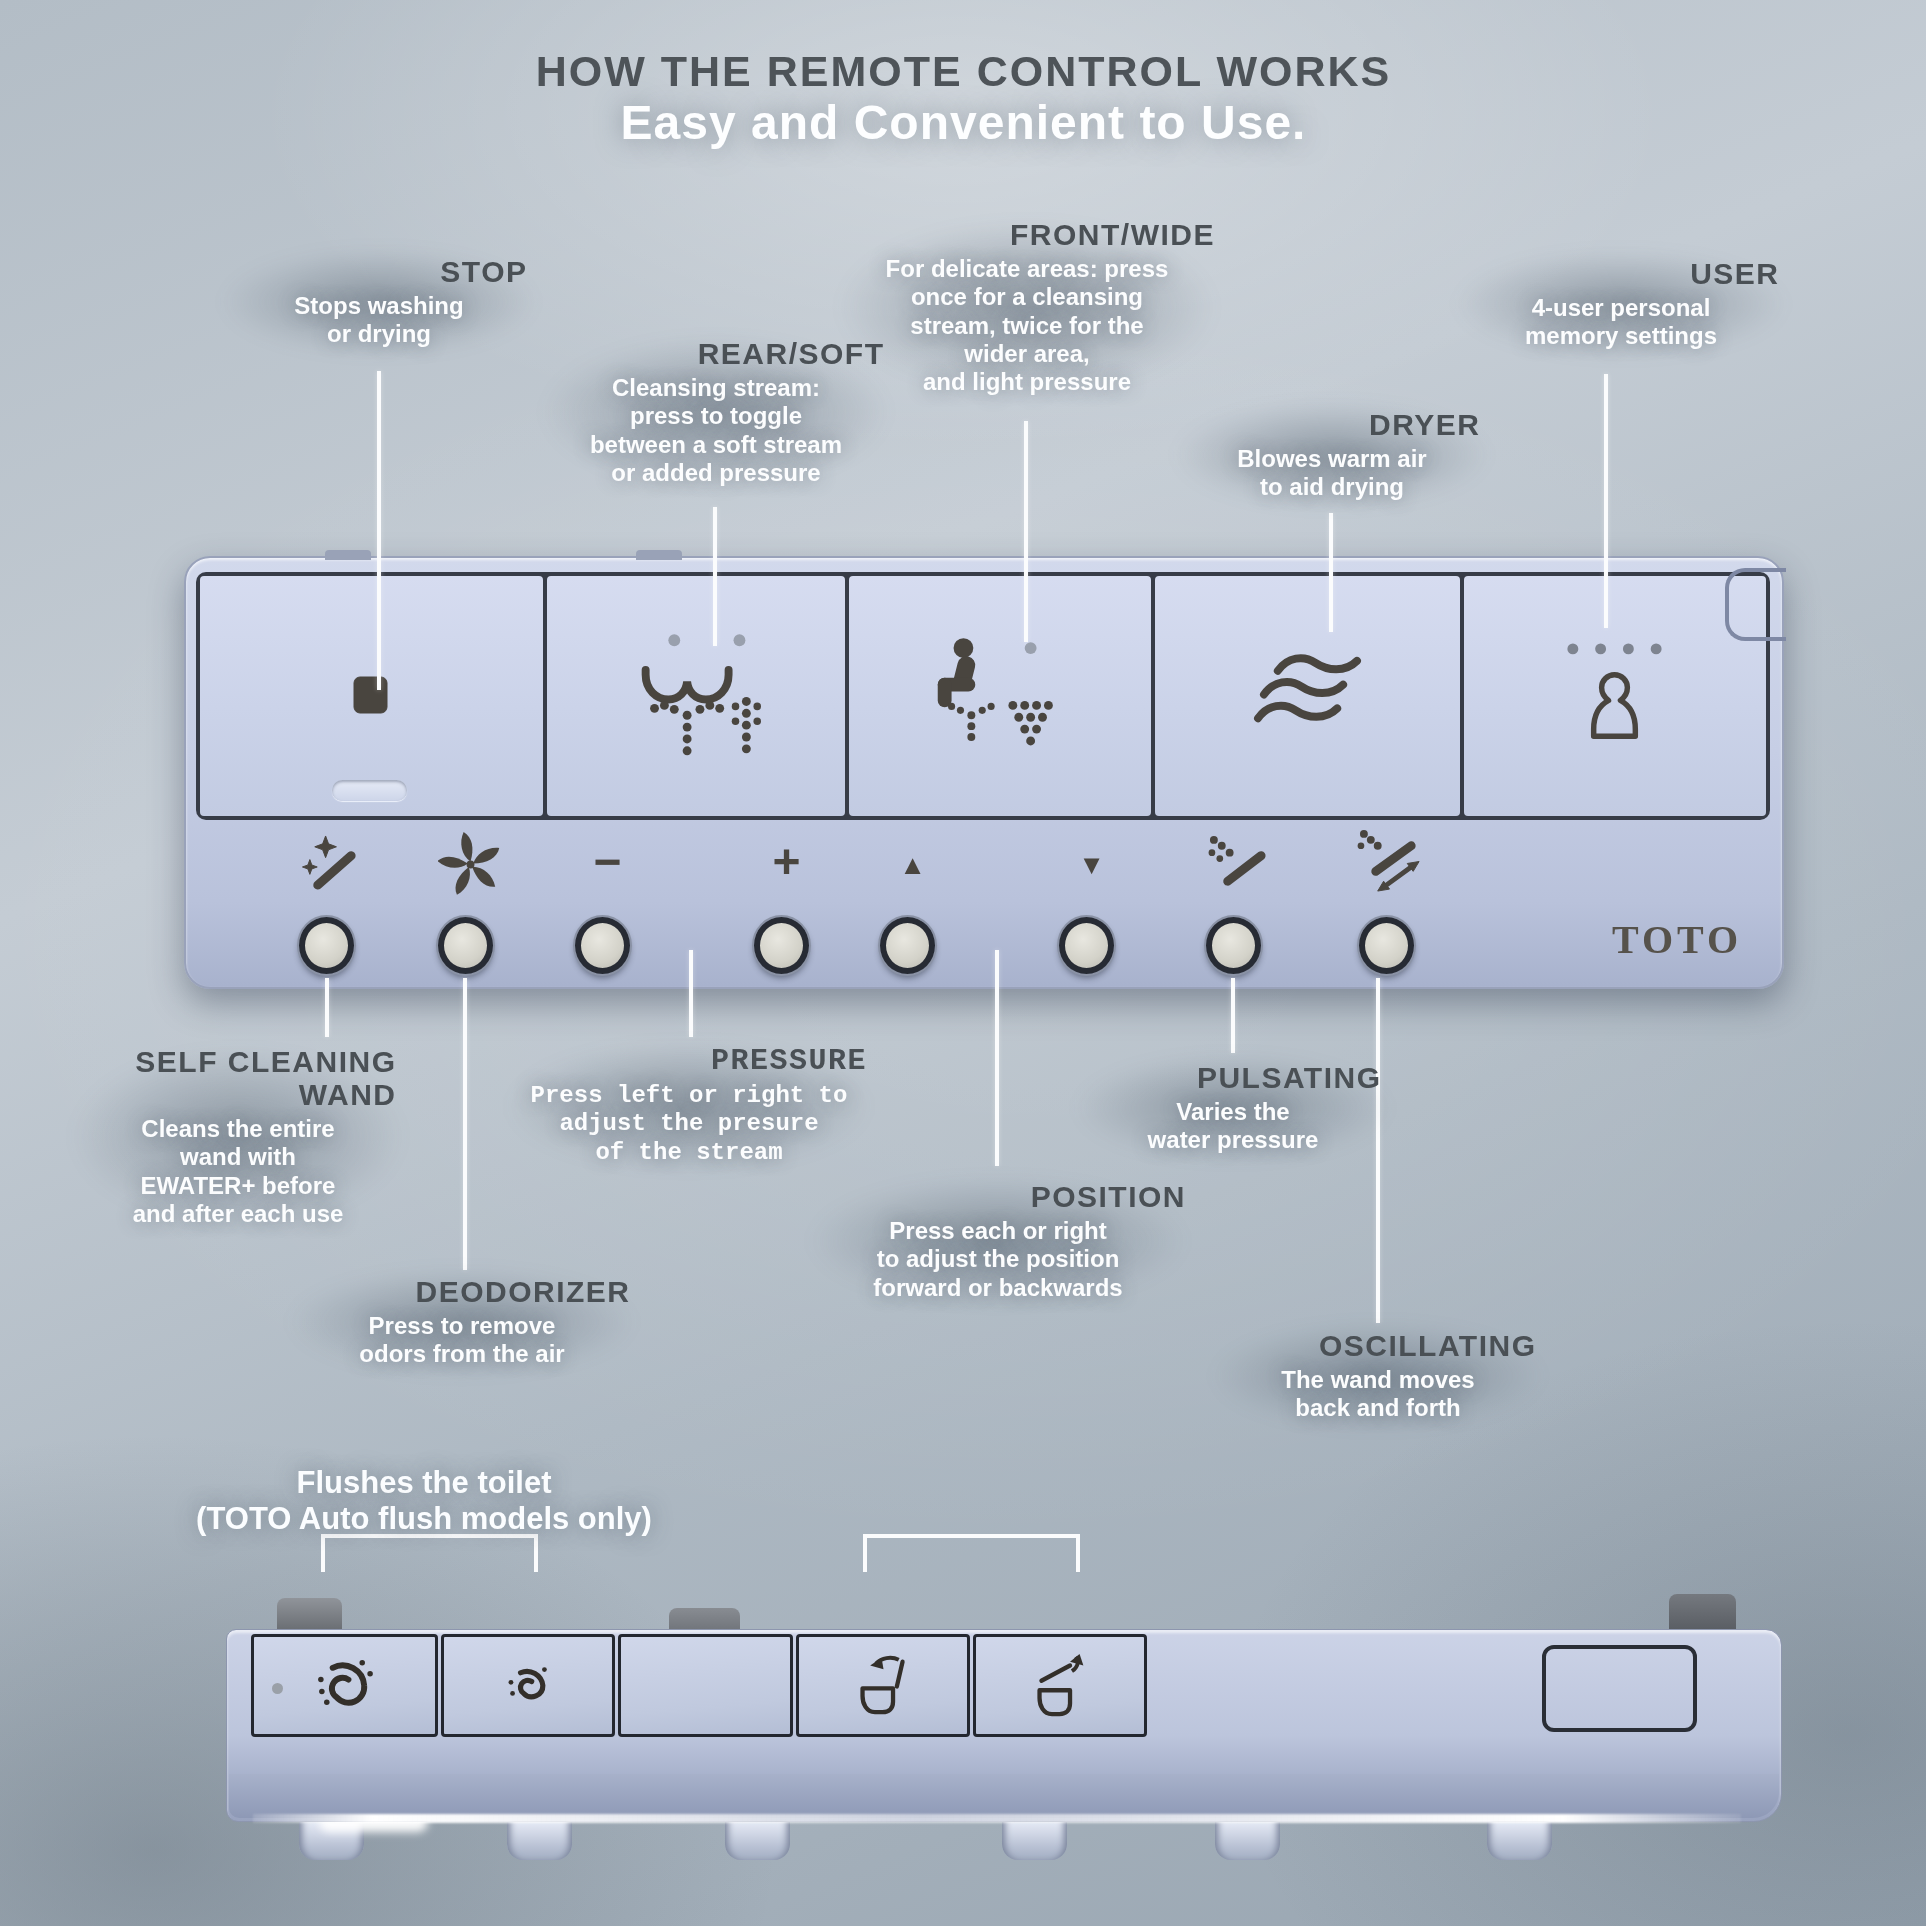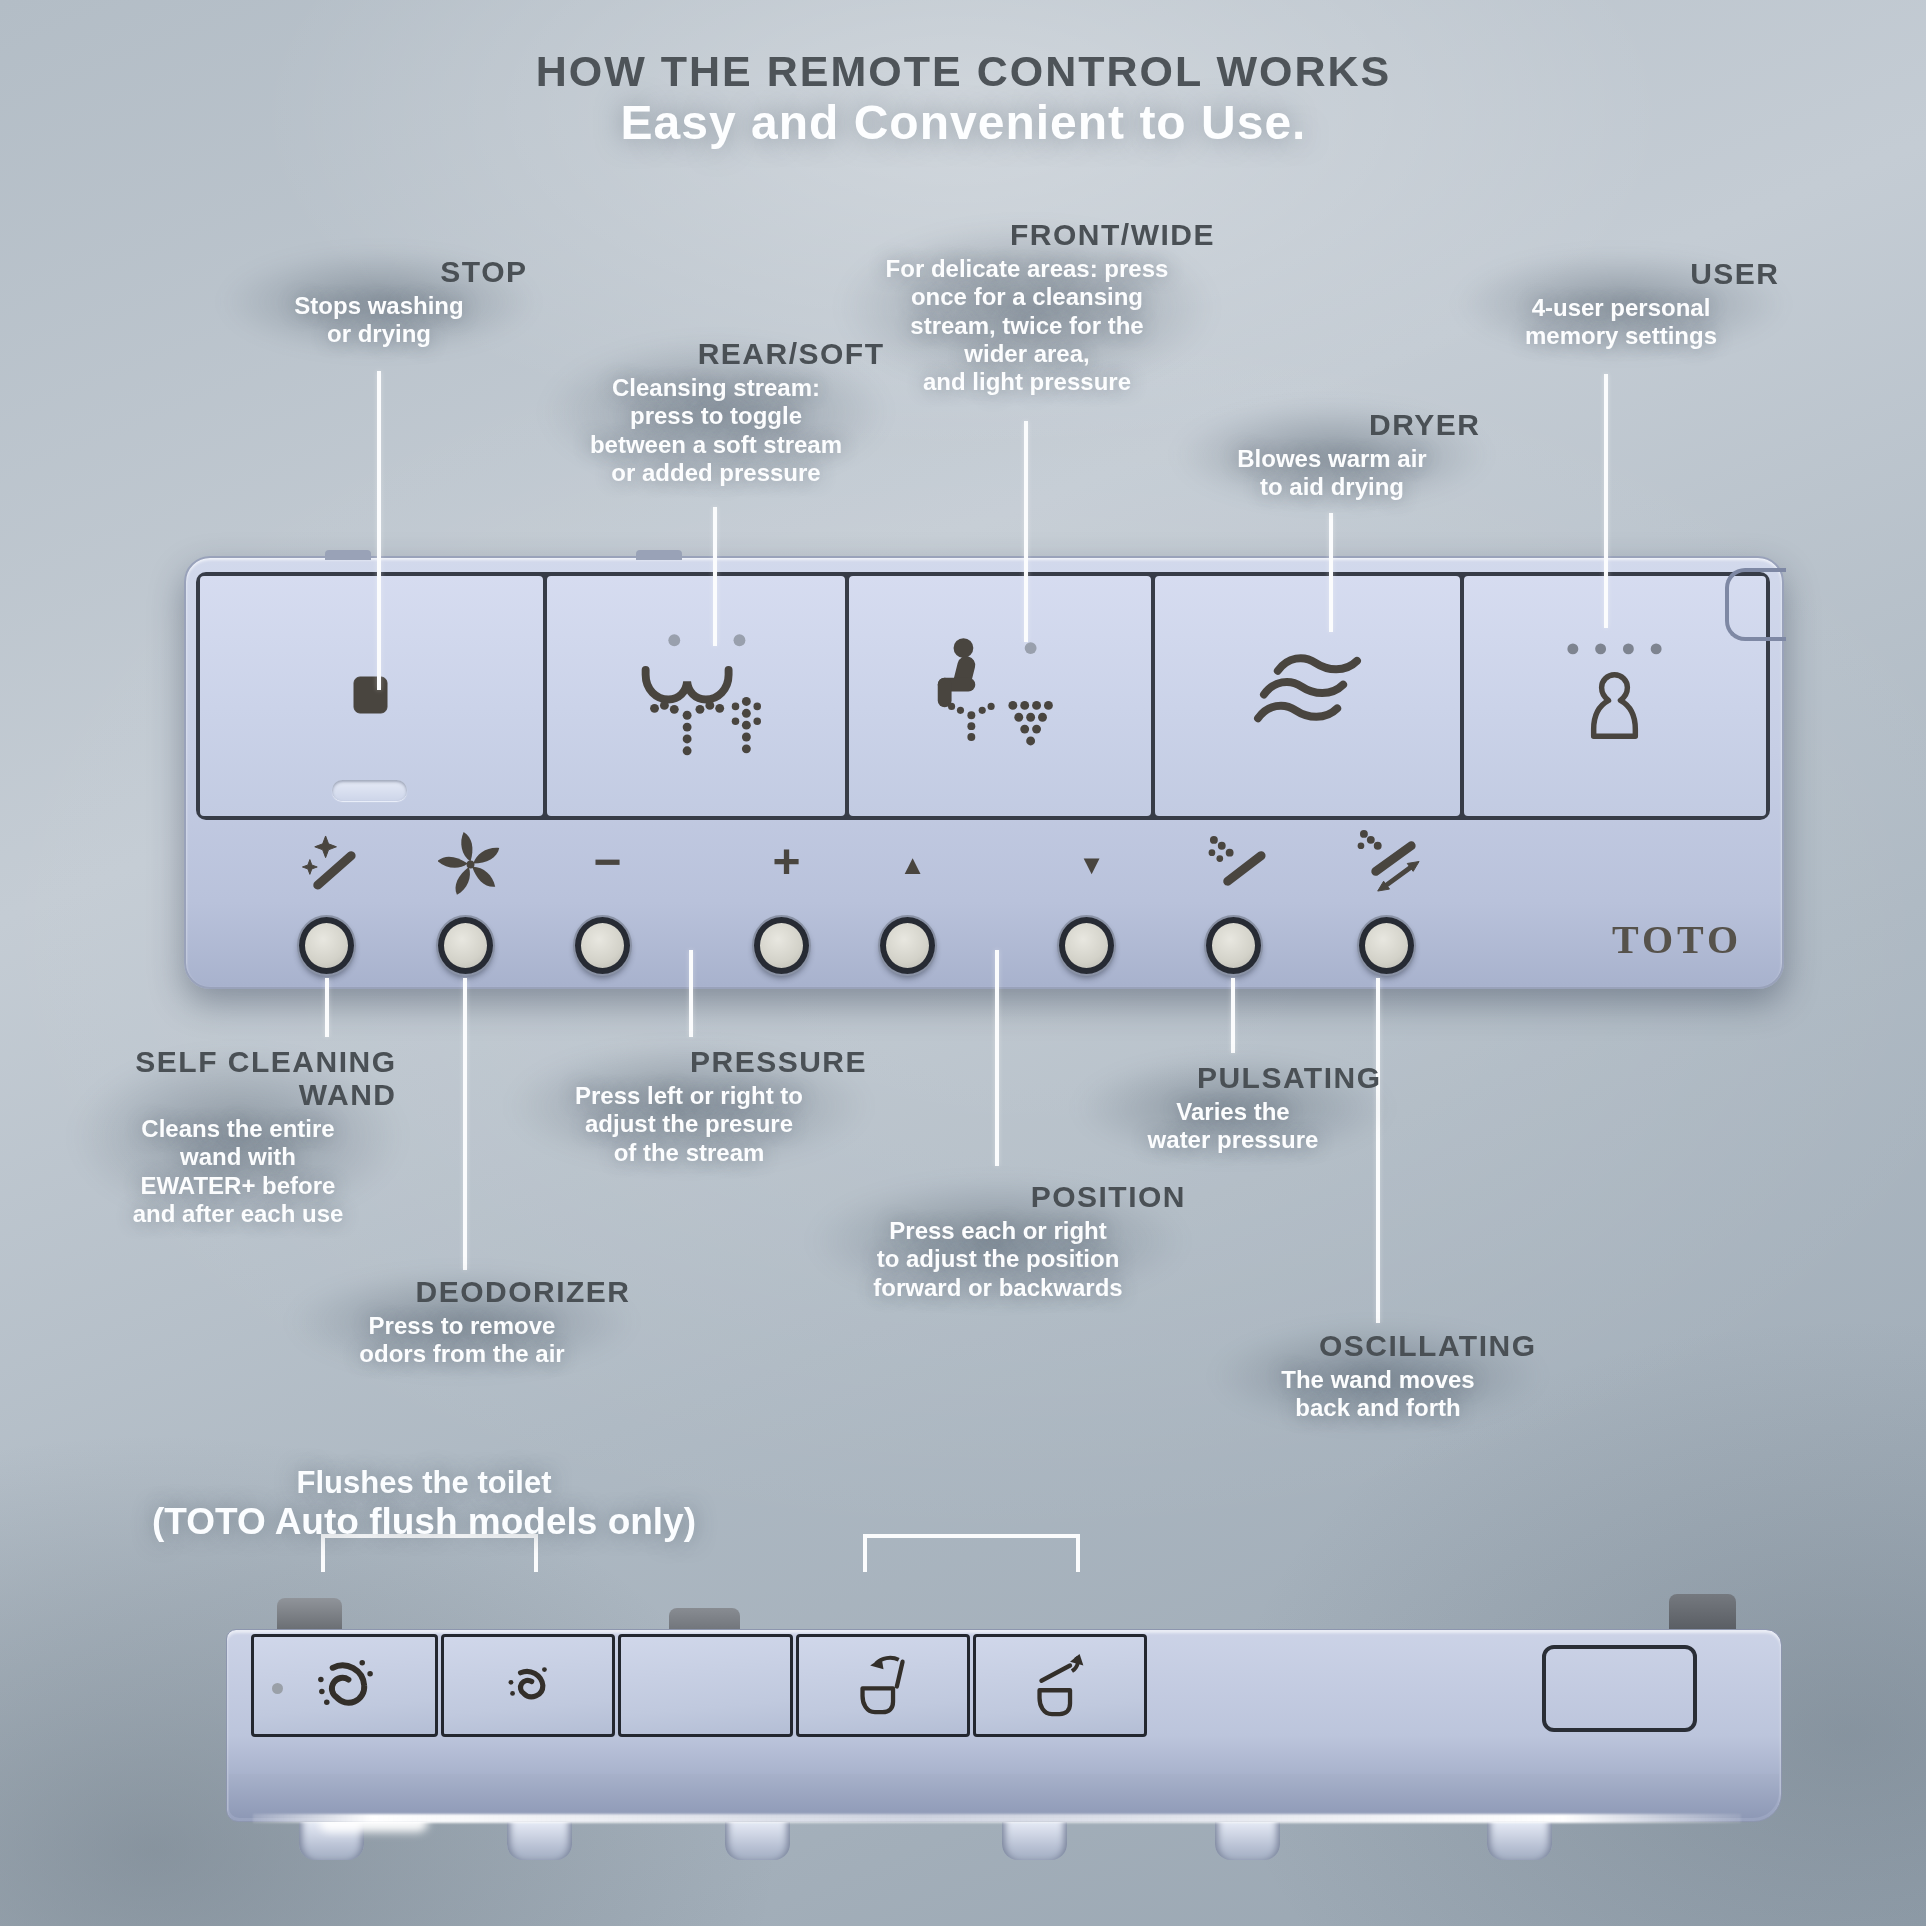--- a/index.html
+++ b/index.html
@@ -21,21 +21,21 @@
     background:radial-gradient(closest-side,rgba(72,85,98,.42),rgba(72,85,98,0) 78%);filter:blur(8px);}
   .ann-h{font-weight:700;font-size:30px;letter-spacing:1.5px;color:#4a5055;white-space:pre-line;line-height:1.1;text-align:right;}
   .ann-b{font-weight:700;font-size:24px;color:#fcfdfe;white-space:pre-line;line-height:1.18;margin-top:4px;
     text-shadow:0 0 18px rgba(70,83,96,.45);}
   .cline{position:absolute;width:4px;background:#fbfcfd;transform:translateX(-50%);z-index:5;
     box-shadow:0 0 5px rgba(255,255,255,.35);}
   .bracket{position:absolute;border:4px solid #fbfcfd;border-bottom:none;z-index:5;}
   .blabel{position:absolute;transform:translateX(-50%);text-align:center;z-index:6;color:#fbfdff;
     font-weight:700;text-shadow:0 0 20px rgba(70,83,96,.5);}
   .blabel .l1{font-size:31px;line-height:1.15;}
-  .blabel .l2{font-size:37px;line-height:1.15;}
+  .blabel .l2{font-size:31px;line-height:1.15;}
   
   .remote-front{position:absolute;left:184px;top:556px;width:1596px;height:429px;border-radius:26px;
     background:linear-gradient(180deg,#d2d9ec 0%,#c6cee5 45%,#b9c2db 80%,#a8b2cd 100%);
     border:2px solid #99a2ba;box-shadow:0 14px 34px rgba(35,45,65,.38), inset 0 2px 3px rgba(255,255,255,.7);z-index:2;}
   .lrow{position:absolute;left:10px;top:14px;width:1574px;height:248px;background:#373c47;border-radius:10px;
     display:flex;gap:4px;padding:4px;box-sizing:border-box;}
   .lbtn{position:relative;background:linear-gradient(180deg,#d6dcf0 0%,#cbd3e9 55%,#c2cbe2 100%);
     border-radius:4px;display:flex;align-items:center;justify-content:center;}
   .notch{position:absolute;right:-4px;top:10px;width:57px;height:65px;border:4px solid #7e88a4;border-right:none;
     border-radius:20px 0 0 20px;}
@@ -293,21 +293,21 @@
     <div class="ann-b">Cleans the entire
 wand with
 EWATER+ before
 and after each use</div>
   </div>
   <div class="ann" style="left:462px;top:1275px;width:337px;">
     <div class="ann-h">DEODORIZER</div>
     <div class="ann-b">Press to remove
 odors from the air</div>
   </div>
-  <div class="ann" style="left:689px;top:1045px;width:356px;">
+  <div class="ann" style="left:689px;top:1045px;width:356px;font-family:Liberation Mono, monospace;">
     <div class="ann-h">PRESSURE</div>
     <div class="ann-b">Press left or right to
 adjust the presure
 of the stream</div>
   </div>
   <div class="ann" style="left:998px;top:1180px;width:376px;">
     <div class="ann-h">POSITION</div>
     <div class="ann-b">Press each or right
 to adjust the position
 forward or backwards</div>

